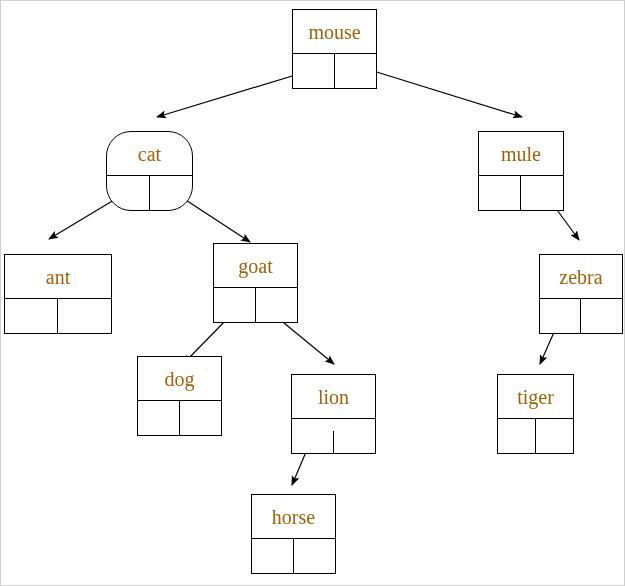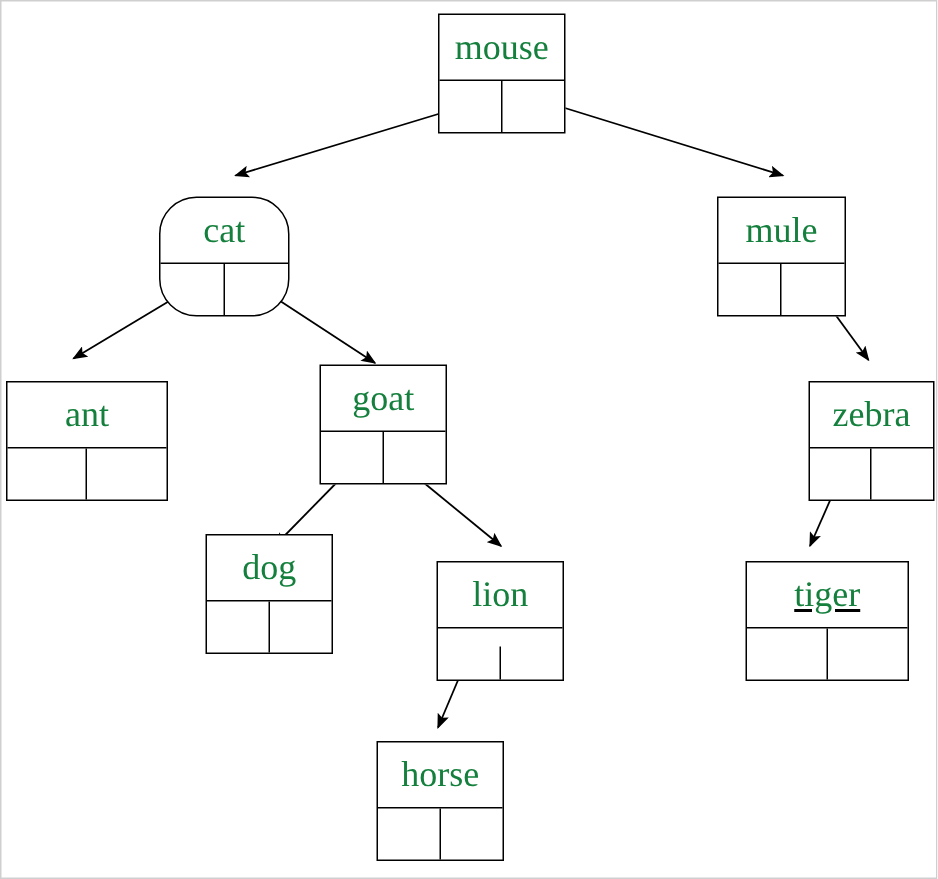--- a/index.html
+++ b/index.html
@@ -35,23 +35,23 @@
     background: #ffffff;
     display: flex;
     flex-direction: column;
   }
   .node-label {
     flex: 0 0 44px;
     height: 44px;
     display: flex;
     align-items: center;
     justify-content: center;
-    font-size: 24px;
+    font-size: 20px;
     line-height: 1;
-    color: #15803d;
+    color: #a16207;
     border-bottom: 1px solid #000000;
     box-sizing: border-box;
     white-space: nowrap;
   }
   .node-pointers {
     flex: 1 1 auto;
     display: flex;
   }
   .ptr {
     flex: 1 1 50%;
@@ -135,21 +135,21 @@
           <div class="ptr ptr-right"></div>
         </div>
       </div>
       <div class="node" style="left: 290px; top: 373px; width: 85px; height: 80px; gap: 12px;">
         <div class="node-label">lion</div>
         <div class="node-pointers">
           <div class="ptr ptr-left"></div>
           <div class="ptr ptr-right"></div>
         </div>
       </div>
-      <div class="node" style="left: 496px; top: 373px; width: 109px; height: 80px; text-decoration: underline;">
+      <div class="node" style="left: 496px; top: 373px; width: 77px; height: 80px;">
         <div class="node-label">tiger</div>
         <div class="node-pointers">
           <div class="ptr ptr-left"></div>
           <div class="ptr ptr-right"></div>
         </div>
       </div>
       <div class="node" style="left: 250px; top: 493px; width: 85px; height: 80px;">
         <div class="node-label">horse</div>
         <div class="node-pointers">
           <div class="ptr ptr-left"></div>

